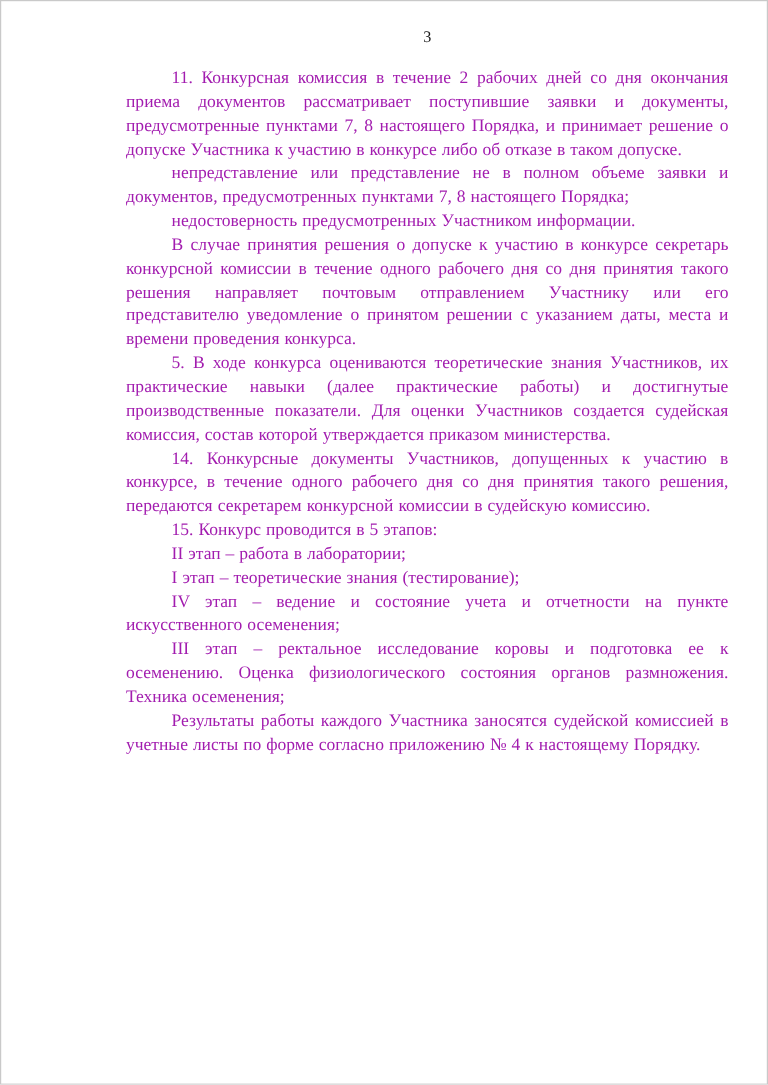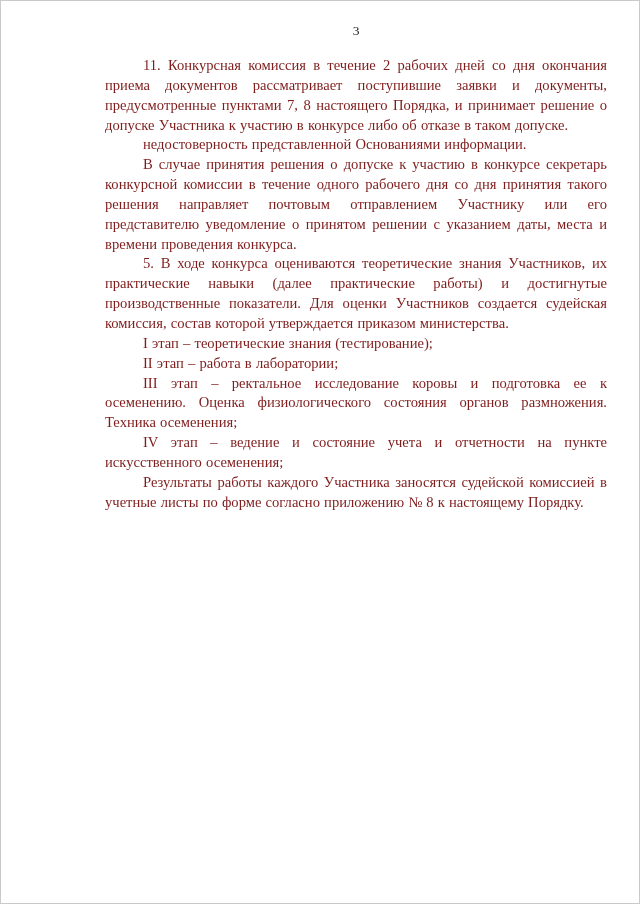--- a/index.html
+++ b/index.html
@@ -26,32 +26,35 @@
     line-height: 16px;
     margin-bottom: 17px;
     color: #1a1a1a;
   }
   .content p {
     font-size: 14.6px;
     line-height: 19.85px;
     text-align: justify;
     text-indent: 38px;
     word-spacing: 0.5px;
-    color: #7f1d1d;
+    color: #a21caf;
   }
 </style>
 </head>
 <body>
 
 <div class="page">
   <div class="page-number">3</div>
   <div class="content">
     <p>11. Конкурсная комиссия в течение 2 рабочих дней со дня окончания приема документов рассматривает поступившие заявки и документы, предусмотренные пунктами 7, 8 настоящего Порядка, и принимает решение о допуске Участника к участию в конкурсе либо об отказе в таком допуске.</p>
-    <p>недостоверность представленной Основаниями информации.</p>
+    <p>непредставление или представление не в полном объеме заявки и документов, предусмотренных пунктами 7, 8 настоящего Порядка;</p>
+    <p>недостоверность предусмотренных Участником информации.</p>
     <p>В случае принятия решения о допуске к участию в конкурсе секретарь конкурсной комиссии в течение одного рабочего дня со дня принятия такого решения направляет почтовым отправлением Участнику или его представителю уведомление о принятом решении с указанием даты, места и времени проведения конкурса.</p>
     <p>5. В ходе конкурса оцениваются теоретические знания Участников, их практические навыки (далее практические работы) и достигнутые производственные показатели. Для оценки Участников создается судейская комиссия, состав которой утверждается приказом министерства.</p>
+    <p>14. Конкурсные документы Участников, допущенных к участию в конкурсе, в течение одного рабочего дня со дня принятия такого решения, передаются секретарем конкурсной комиссии в судейскую комиссию.</p>
+    <p>15. Конкурс проводится в 5 этапов:</p>
+    <p>II этап – работа в лаборатории;</p>
     <p>I этап – теоретические знания (тестирование);</p>
-    <p>II этап – работа в лаборатории;</p>
+    <p>IV этап – ведение и состояние учета и отчетности на пункте искусственного осеменения;</p>
     <p>III этап – ректальное исследование коровы и подготовка ее к осеменению. Оценка физиологического состояния органов размножения. Техника осеменения;</p>
-    <p>IV этап – ведение и состояние учета и отчетности на пункте искусственного осеменения;</p>
-    <p>Результаты работы каждого Участника заносятся судейской комиссией в учетные листы по форме согласно приложению № 8 к настоящему Порядку.</p>
+    <p>Результаты работы каждого Участника заносятся судейской комиссией в учетные листы по форме согласно приложению № 4 к настоящему Порядку.</p>
   </div>
 </div>
 
 </body></html>

